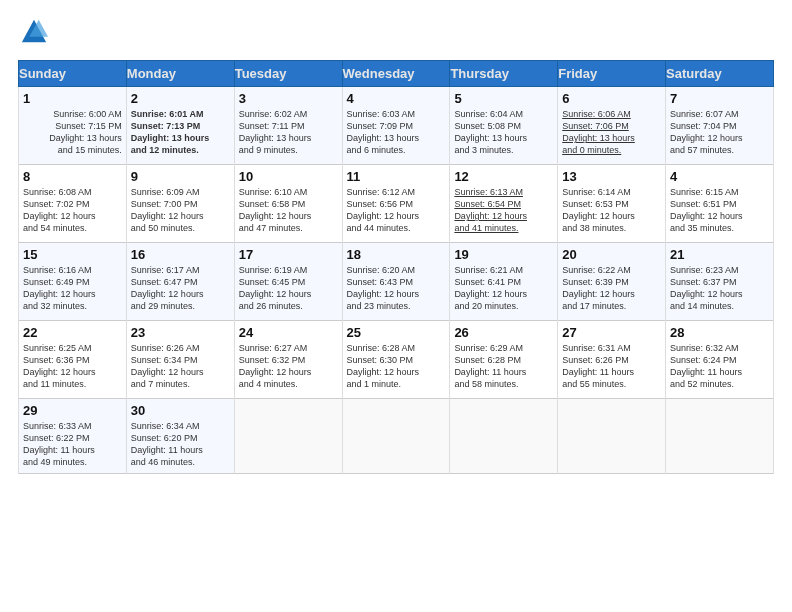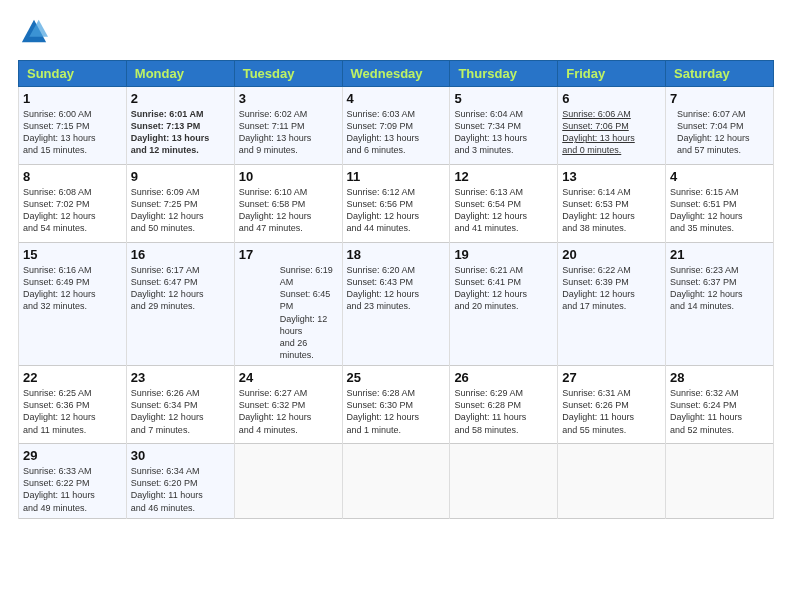--- a/index.html
+++ b/index.html
@@ -51,24 +51,24 @@
     }
     table {
       width: 100%;
       border-collapse: collapse;
       table-layout: fixed;
     }
     thead tr {
       background-color: #2874c8;
     }
     thead th {
-      color: #bef264;
+      color: #e5e5e5;
       font-size: 13px;
       font-weight: bold;
-      padding: 5px 8px;
+      padding: 5px 0;
       text-align: left;
       border: 1px solid #1a5fa0;
     }
     tbody tr {
       border-bottom: 1px solid #ccc;
     }
     tbody td {
       vertical-align: top;
       padding: 4px 4px 4px 4px;
       font-size: 9.5px;
@@ -136,21 +136,21 @@
           <th>Wednesday</th>
           <th>Thursday</th>
           <th>Friday</th>
           <th>Saturday</th>
         </tr>
     </thead>
     <tbody id="calendar-body">
     <tr>
           <td>
             <span class="day-num">1</span>
-            <div class="day-info" style="white-space: pre-line;">Sunrise: 6:00 AM
+            <div class="day-info" style="white-space: pre-line; text-align: right;">Sunrise: 6:00 AM
 Sunset: 7:15 PM
 Daylight: 13 hours
 and 15 minutes.</div>
           </td>
           <td>
             <span class="day-num">2</span>
             <div class="day-info" style="white-space: pre-line; font-weight: bold;">Sunrise: 6:01 AM
 Sunset: 7:13 PM
 Daylight: 13 hours
 and 12 minutes.</div>
@@ -165,71 +165,71 @@
           <td>
             <span class="day-num">4</span>
             <div class="day-info" style="white-space: pre-line;">Sunrise: 6:03 AM
 Sunset: 7:09 PM
 Daylight: 13 hours
 and 6 minutes.</div>
           </td>
           <td>
             <span class="day-num">5</span>
             <div class="day-info" style="white-space: pre-line;">Sunrise: 6:04 AM
-Sunset: 7:34 PM
+Sunset: 5:08 PM
 Daylight: 13 hours
 and 3 minutes.</div>
           </td>
           <td>
             <span class="day-num">6</span>
             <div class="day-info" style="white-space: pre-line; text-decoration: underline;">Sunrise: 6:06 AM
 Sunset: 7:06 PM
 Daylight: 13 hours
 and 0 minutes.</div>
           </td>
           <td>
             <span class="day-num">7</span>
-            <div class="day-info" style="white-space: pre-line; margin-left: 7px;">Sunrise: 6:07 AM
+            <div class="day-info" style="white-space: pre-line;">Sunrise: 6:07 AM
 Sunset: 7:04 PM
 Daylight: 12 hours
 and 57 minutes.</div>
           </td>
         </tr>
         <tr>
           <td>
             <span class="day-num">8</span>
             <div class="day-info" style="white-space: pre-line;">Sunrise: 6:08 AM
 Sunset: 7:02 PM
 Daylight: 12 hours
 and 54 minutes.</div>
           </td>
           <td>
             <span class="day-num">9</span>
             <div class="day-info" style="white-space: pre-line;">Sunrise: 6:09 AM
-Sunset: 7:25 PM
+Sunset: 7:00 PM
 Daylight: 12 hours
 and 50 minutes.</div>
           </td>
           <td>
             <span class="day-num">10</span>
             <div class="day-info" style="white-space: pre-line;">Sunrise: 6:10 AM
 Sunset: 6:58 PM
 Daylight: 12 hours
 and 47 minutes.</div>
           </td>
           <td>
             <span class="day-num">11</span>
             <div class="day-info" style="white-space: pre-line;">Sunrise: 6:12 AM
 Sunset: 6:56 PM
 Daylight: 12 hours
 and 44 minutes.</div>
           </td>
           <td>
             <span class="day-num">12</span>
-            <div class="day-info" style="white-space: pre-line;">Sunrise: 6:13 AM
+            <div class="day-info" style="white-space: pre-line; text-decoration: underline;">Sunrise: 6:13 AM
 Sunset: 6:54 PM
 Daylight: 12 hours
 and 41 minutes.</div>
           </td>
           <td>
             <span class="day-num">13</span>
             <div class="day-info" style="white-space: pre-line;">Sunrise: 6:14 AM
 Sunset: 6:53 PM
 Daylight: 12 hours
 and 38 minutes.</div>
@@ -252,21 +252,21 @@
           </td>
           <td>
             <span class="day-num">16</span>
             <div class="day-info" style="white-space: pre-line;">Sunrise: 6:17 AM
 Sunset: 6:47 PM
 Daylight: 12 hours
 and 29 minutes.</div>
           </td>
           <td>
             <span class="day-num">17</span>
-            <div class="day-info" style="white-space: pre-line; margin-left: 41px;">Sunrise: 6:19 AM
+            <div class="day-info" style="white-space: pre-line;">Sunrise: 6:19 AM
 Sunset: 6:45 PM
 Daylight: 12 hours
 and 26 minutes.</div>
           </td>
           <td>
             <span class="day-num">18</span>
             <div class="day-info" style="white-space: pre-line;">Sunrise: 6:20 AM
 Sunset: 6:43 PM
 Daylight: 12 hours
 and 23 minutes.</div>

